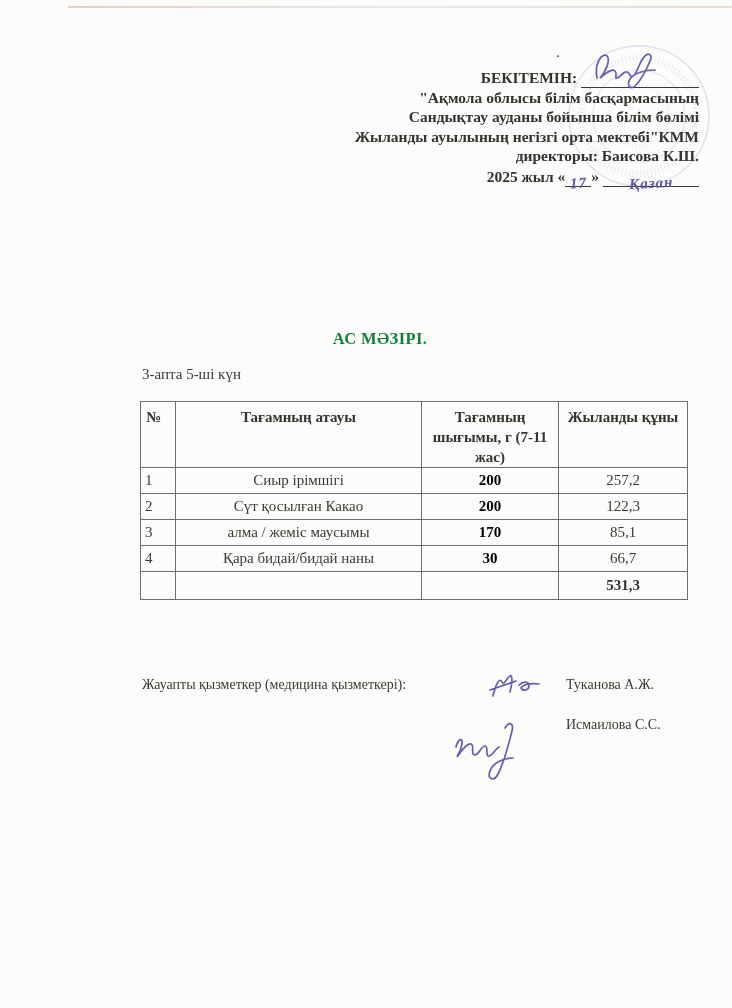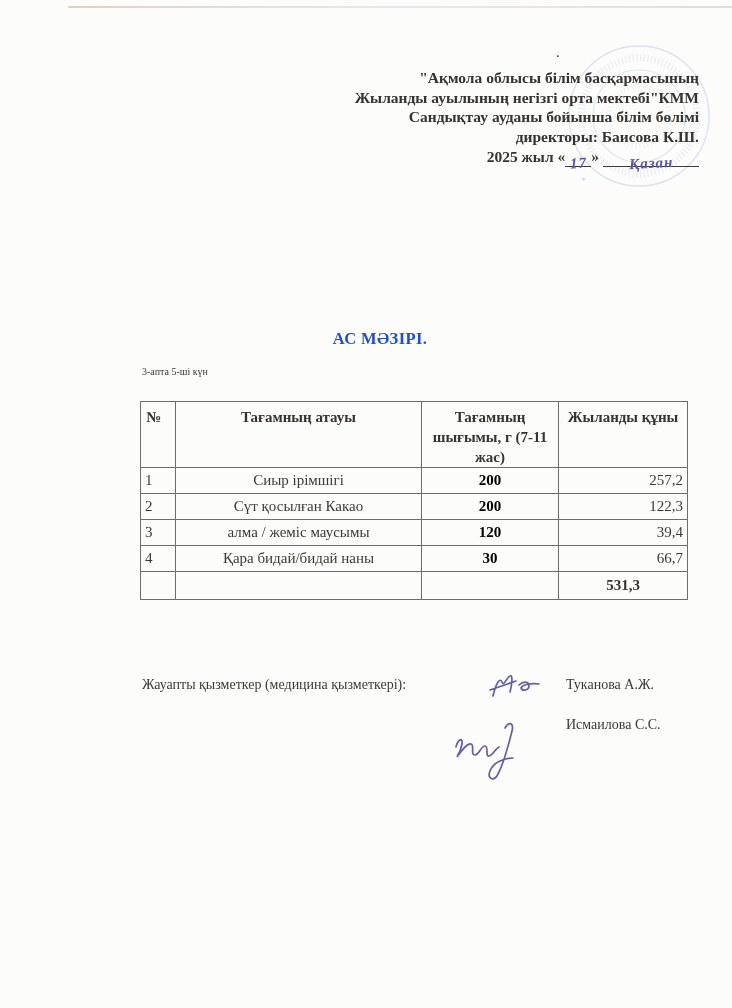--- a/index.html
+++ b/index.html
@@ -46,23 +46,23 @@
   .pen{
     color:#5c55a9;font-style:italic;font-weight:bold;
     font-size:15px;letter-spacing:1px;
     display:inline-block;transform:rotate(-3deg) translateY(2px);
   }
 
   
   .doc-title{
     position:absolute;top:329px;left:140px;width:480px;
     text-align:center;font-weight:bold;font-size:16.5px;letter-spacing:.4px;
-    color:#1d4ed8;
+    color:#15803d;
   }
-  .doc-subtitle{position:absolute;top:366px;left:142px;font-size:10px;color:#3a3935;}
+  .doc-subtitle{position:absolute;top:366px;left:142px;font-size:15px;color:#3a3935;}
 
   
   table.menu{
     position:absolute;top:401px;left:140px;
     border-collapse:collapse;table-layout:fixed;width:547px;
     font-size:15px;color:#3a3935;
   }
   table.menu col.c-no{width:35px;}
   table.menu col.c-name{width:246px;}
   table.menu col.c-grams{width:137px;}
@@ -73,21 +73,21 @@
   table.menu{border:1.5px solid #5f5e5c;}
   table.menu th{
     font-weight:bold;vertical-align:top;padding-top:5px;
     text-align:center;line-height:20px;height:60px;color:#343330;
   }
   table.menu th.h-no{text-align:left;padding-left:5px;}
   table.menu td{height:25px;}
   td.no-cell{text-align:left;padding-left:6px;}
   td.name-cell{text-align:center;padding-left:7px;}
   td.grams-cell{text-align:center;font-weight:bold;color:#000000;}
-  td.cost-cell{text-align:right;}
+  td.cost-cell{text-align:center;}
   tr.total-row td{height:27px;}
   td.total-cell{text-align:center;font-weight:bold;color:#343330;}
 
   
   .footer{position:absolute;top:669px;left:142px;width:548px;font-size:14px;color:#3a3935;}
   .footer-row{position:relative;height:40px;}
   .footer-label{position:absolute;left:0;top:8px;white-space:nowrap;}
   .footer-name{position:absolute;left:424px;top:8px;white-space:nowrap;}
   .sig-medical{position:absolute;left:344px;top:2px;}
   .sig-cook{position:absolute;left:306px;top:10px;}
@@ -102,23 +102,31 @@
 
   <svg class="stamp" width="152" height="152" viewBox="0 0 152 152">
     <circle cx="76" cy="78" r="70" fill="none" stroke="#8ea6d8" stroke-width="1.4" opacity="0.55"></circle>
     <circle cx="76" cy="78" r="58" fill="none" stroke="#8ea6d8" stroke-width="7" stroke-dasharray="1.3 2.4" opacity="0.30"></circle>
     <circle cx="76" cy="78" r="46" fill="none" stroke="#8ea6d8" stroke-width="1.1" opacity="0.5"></circle>
     <circle cx="76" cy="78" r="30" fill="none" stroke="#8ea6d8" stroke-width="5" stroke-dasharray="1.2 2.6" opacity="0.25"></circle>
     <text x="18" y="146" fill="#8ea6d8" opacity="0.8" font-size="10" font-family="Liberation Serif, serif">*</text>
   </svg>
 
   <div class="approval">
+    <div class="approve-line">
+      <span>БЕКІТЕМІН:</span>
+      <span class="sig-slot">
+        <svg class="sig-director" width="92" height="42" viewBox="0 0 92 42">
+          <path d="M8,30 C5,16 13,4 18,8 C22,12 16,25 11,30 C17,25 23,20 26,23 C29,26 25,31 28,30 C32,29 34,23 38,24 C42,25 40,30 44,28 C48,26 50,15 55,9 C59,4 64,6 61,13 C57,23 51,33 46,38 C42,42 37,38 41,31 C45,25 56,22 66,22" fill="none" stroke="#5c55a9" stroke-width="1.7" stroke-linecap="round" opacity="0.95"></path>
+        </svg>
+      </span>
+    </div>
     <div>"Ақмола облысы білім басқармасының</div>
+    <div>Сандықтау ауданы бойынша білім бөлімі</div>
     <div>Жыланды ауылының негізгі орта мектебі"КММ</div>
-    <div>Сандықтау ауданы бойынша білім бөлімі</div>
     <div>директоры: Баисова К.Ш.</div>
     <div class="date-line">
       <span>2025 жыл «</span><span class="day-slot"><span class="pen">17</span></span><span>»</span><span class="month-slot"><span class="pen">Қазан</span></span>
     </div>
   </div>
 
   <div class="doc-title">АС МӘЗІРІ.</div>
   <div class="doc-subtitle">3-апта 5-ші күн</div>
 
   <table class="menu">
@@ -145,22 +153,22 @@
       </tr>
       <tr>
         <td class="no-cell">2</td>
         <td class="name-cell">Сүт қосылған Какао</td>
         <td class="grams-cell">200</td>
         <td class="cost-cell">122,3</td>
       </tr>
       <tr>
         <td class="no-cell">3</td>
         <td class="name-cell">алма / жеміс маусымы</td>
-        <td class="grams-cell">120</td>
-        <td class="cost-cell">39,4</td>
+        <td class="grams-cell">170</td>
+        <td class="cost-cell">85,1</td>
       </tr>
       <tr>
         <td class="no-cell">4</td>
         <td class="name-cell">Қара бидай/бидай наны</td>
         <td class="grams-cell">30</td>
         <td class="cost-cell">66,7</td>
       </tr>
       <tr class="total-row">
         <td class="no-cell"></td>
         <td class="name-cell"></td>

